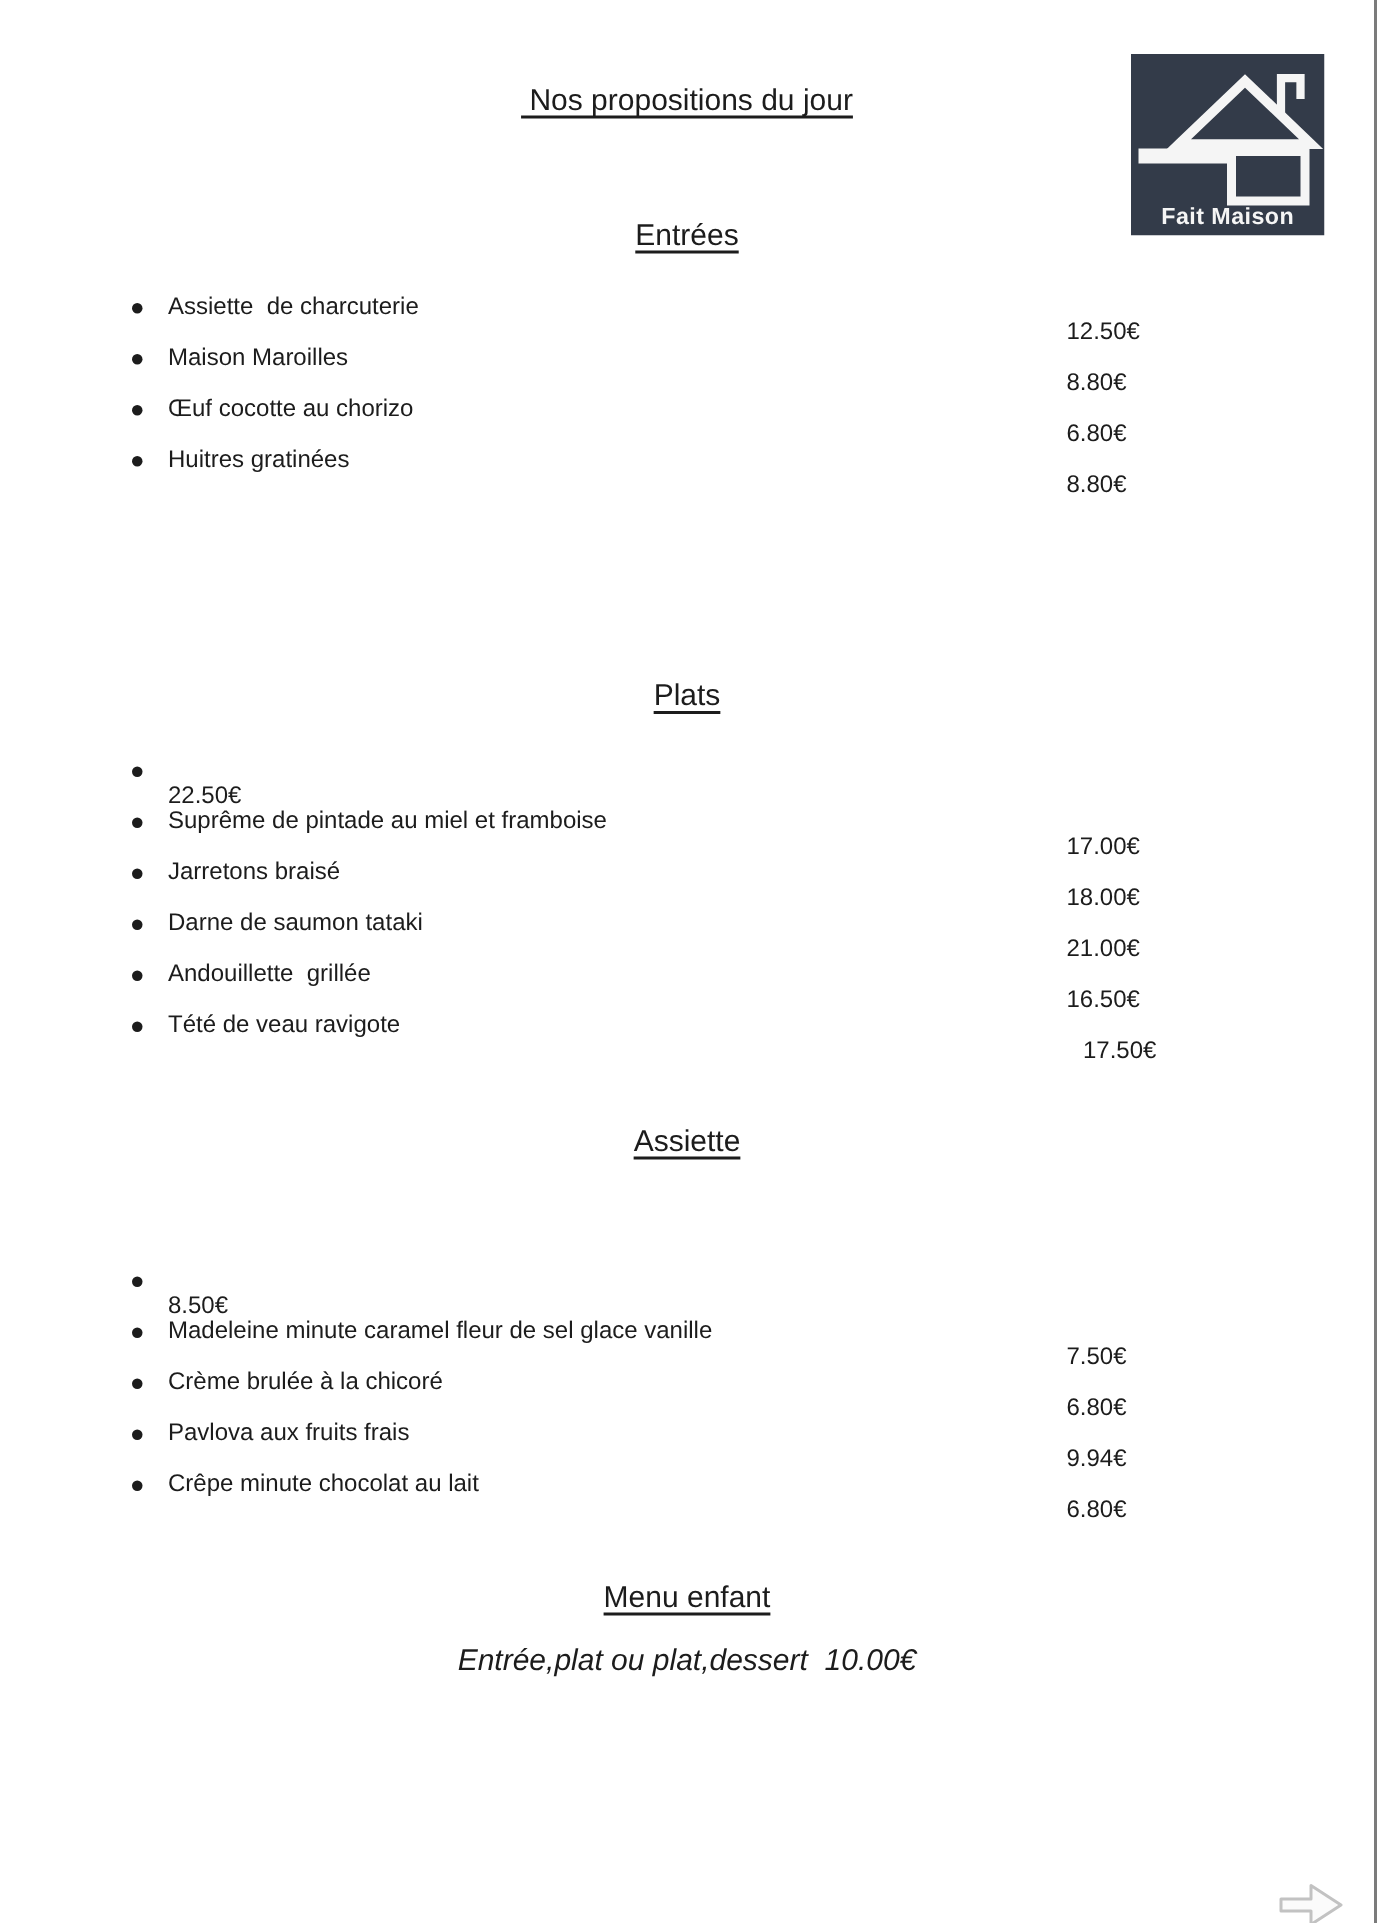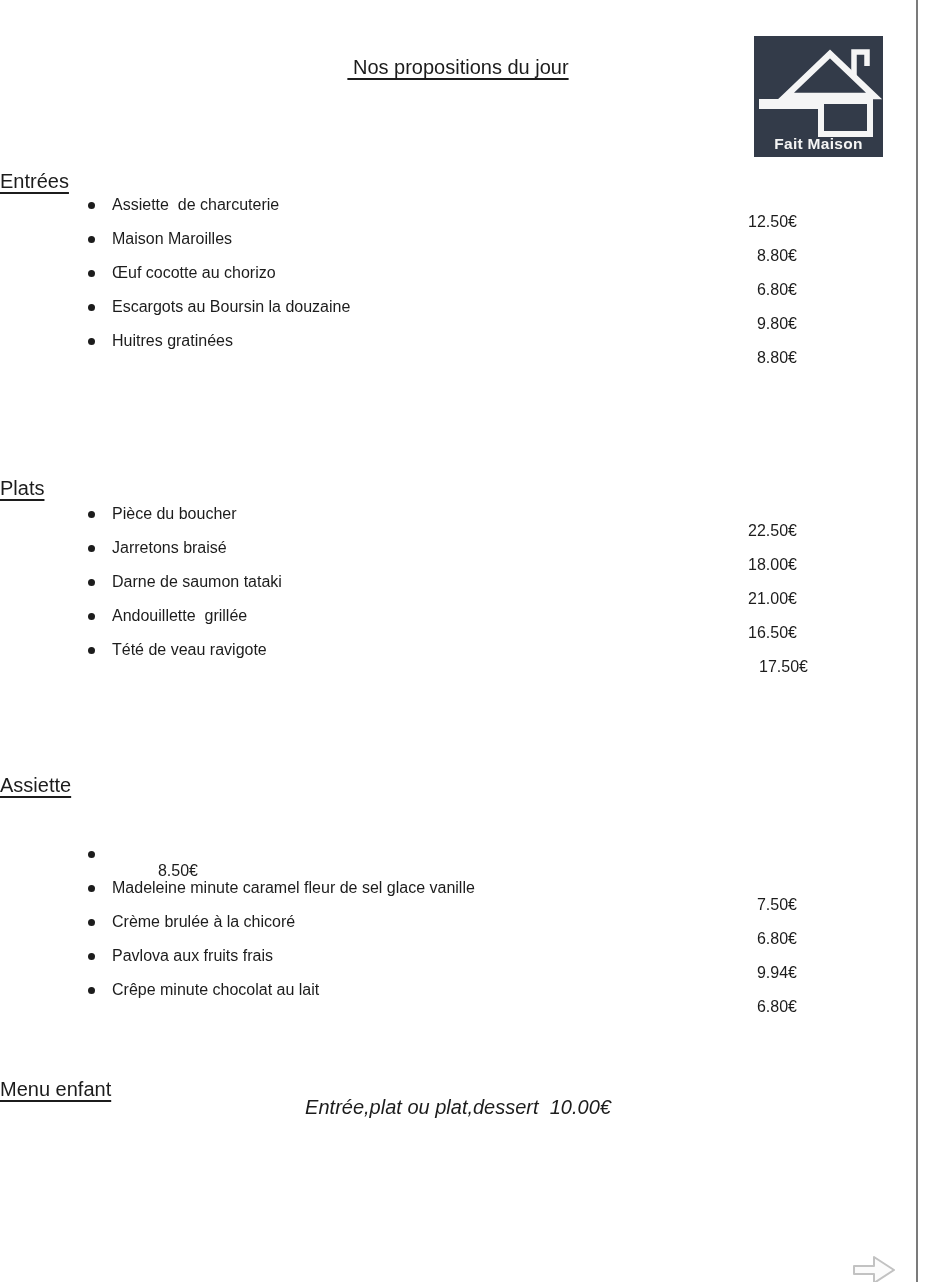--- a/index.html
+++ b/index.html
@@ -12,40 +12,39 @@
     overflow:hidden;
   }
   .doc-title {
     position:absolute; top:56px; left:0; right:10px;
     text-align:center; font-size:20px;
     text-decoration:underline; text-underline-offset:4px; text-decoration-thickness:1.5px;
     white-space:pre;
   }
   .section-heading {
     position:absolute; left:0; right:10px;
-    font-size:20px;
+    text-align:center; font-size:20px;
     text-decoration:underline; text-underline-offset:4px; text-decoration-thickness:1.5px;
     white-space:pre;
-    margin-top:24px;
   }
   #h-entrees   { top:146px; }
   #h-plats     { top:453px; }
   #h-desserts  { top:750px; }
   #h-menu-enfant { top:1054px; }
   .menu-list { position:absolute; left:88px; width:709px; }
   #list-entrees  { top:188px; }
   #list-plats    { top:497px; }
   #list-desserts { top:837px; }
   .menu-item { display:flex; align-items:center; height:34px; font-size:16px; }
   .bullet {
     width:7px; height:7px; border-radius:50%;
     background:#1c1c1c; margin-right:17px; flex:none;
   }
   .item-label { flex:1; white-space:pre; overflow:hidden; }
-  .item-price { width:86px; text-align:right; white-space:pre; flex:none;margin-top:34px; }
+  .item-price { width:86px; white-space:pre; flex:none;margin-top:34px; }
   .price-offset { transform:translateX(11px); }
   .kids-line {
     position:absolute; top:1096px; left:0; right:10px;
     text-align:center; font-size:20px; white-space:pre;font-style:italic;
   }
   .logo-box { position:absolute; left:754px; top:36px; width:119px; height:121px; }
   .page-edge {
     position:absolute; top:0; bottom:0; left:916px; width:2px;
     background:#7b7b7b;
   }
@@ -83,36 +82,35 @@
       <span class="item-label">Maison Maroilles</span>
       <span class="item-price">8.80€</span>
     </div>
     <div class="menu-item">
       <span class="bullet"></span>
       <span class="item-label">Œuf cocotte au chorizo</span>
       <span class="item-price">6.80€</span>
     </div>
     <div class="menu-item">
       <span class="bullet"></span>
-      <span class="item-label">Escargots au Boursin la douzaine</span>
-      <span class="item-price">9.80€</span>
-    </div>
-    <div class="menu-item">
-      <span class="bullet"></span>
       <span class="item-label">Huitres gratinées</span>
       <span class="item-price">8.80€</span>
     </div>
   </div>
 
   <div class="section-heading" id="h-plats">Plats</div>
   <div class="menu-list" id="list-plats">
     <div class="menu-item">
       <span class="bullet"></span>
-      <span class="item-label">Pièce du boucher</span>
       <span class="item-price">22.50€</span>
+    </div>
+    <div class="menu-item">
+      <span class="bullet"></span>
+      <span class="item-label">Suprême de pintade au miel et framboise</span>
+      <span class="item-price">17.00€</span>
     </div>
     <div class="menu-item">
       <span class="bullet"></span>
       <span class="item-label">Jarretons braisé</span>
       <span class="item-price">18.00€</span>
     </div>
     <div class="menu-item">
       <span class="bullet"></span>
       <span class="item-label">Darne de saumon tataki</span>
       <span class="item-price">21.00€</span>

